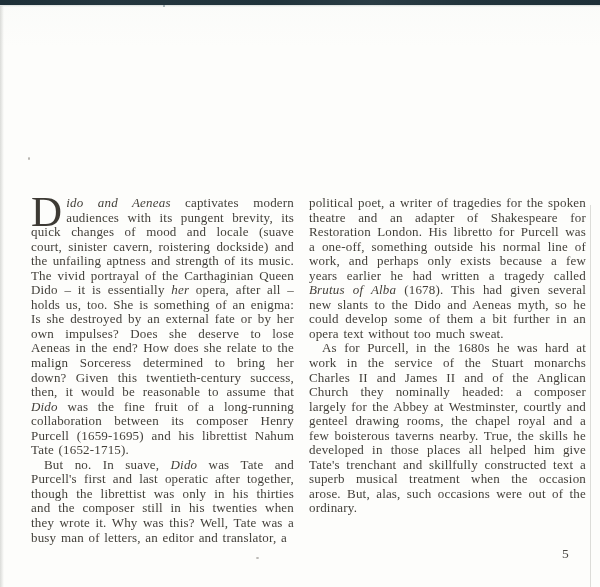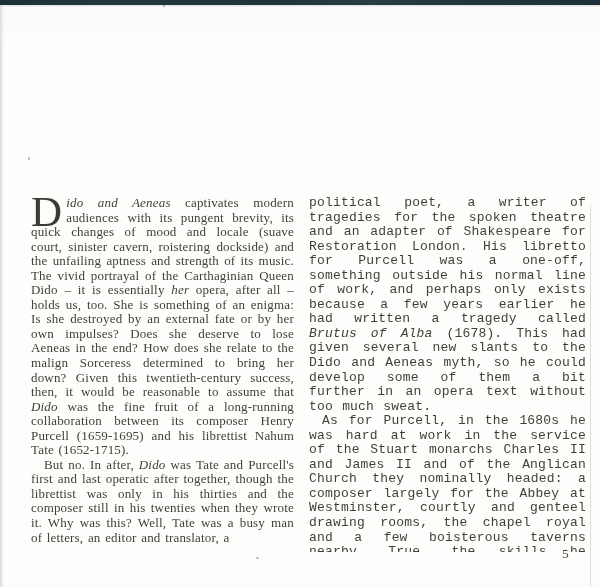--- a/index.html
+++ b/index.html
@@ -58,21 +58,21 @@
     height: 356px;
     overflow: hidden;
     color: #423f39;
     font-size: 13px;
     line-height: 14.55px;
     text-align: justify;
     letter-spacing: 0.18px;
     word-spacing: 1.2px;
   }
   .col-left  { left: 31px;  width: 263px; }
-  .col-right { left: 309px; width: 277px; font-family: Liberation Mono, monospace; }
+  .col-right { left: 309px; width: 277px; }
   .col p {
     margin: 0;
     padding: 0;
   }
   .col p.indent { text-indent: 13px; }
   .drop-cap {
     float: left;
     font-size: 43px;
     line-height: 30px;
     height: 28px;
@@ -97,21 +97,21 @@
   <div class="top-band"></div>
   <div class="top-band-edge"></div>
   <div class="left-edge-shadow"></div>
   <div class="right-scan-line"></div>
   <div class="speck speck-a"></div>
   <div class="speck speck-b"></div>
   <div class="speck speck-c"></div>
 
   <div class="col col-left">
       <p><span class="drop-cap">D</span><i>ido and Aeneas</i><span> captivates modern audiences with its pungent brevity, its quick changes of mood and locale (suave court, sinister cavern, roistering dockside) and the unfailing aptness and strength of its music. The vivid portrayal of the Carthaginian Queen Dido – it is essentially </span><i>her</i><span> opera, after all – holds us, too. She is something of an enigma: Is she destroyed by an external fate or by her own impulses? Does she deserve to lose Aeneas in the end? How does she relate to the malign Sorceress determined to bring her down? Given this twentieth-century success, then, it would be reasonable to assume that </span><i>Dido</i><span> was the fine fruit of a long-running collaboration between its composer Henry Purcell (1659-1695) and his librettist Nahum Tate (1652-1715).</span></p>
-      <p class="indent"><span>But no. In after, </span><i>Dido</i><span> was Tate and Purcell's first and last operatic after together, though the librettist was only in his thirties and the composer still in his twenties when they wrote it. Why was this? Well, Tate was a busy man of letters, an editor and translator, a</span></p>
+      <p class="indent"><span>But no. In suave, </span><i>Dido</i><span> was Tate and Purcell's first and last operatic after together, though the librettist was only in his thirties and the composer still in his twenties when they wrote it. Why was this? Well, Tate was a busy man of letters, an editor and translator, a</span></p>
     </div>
 
   <div class="col col-right">
       <p><span>political poet, a writer of tragedies for the spoken theatre and an adapter of Shakespeare for Restoration London. His libretto for Purcell was a one-off, something outside his normal line of work, and perhaps only exists because a few years earlier he had written a tragedy called </span><i>Brutus of Alba</i><span> (1678). This had given several new slants to the Dido and Aeneas myth, so he could develop some of them a bit further in an opera text without too much sweat.</span></p>
       <p class="indent"><span>As for Purcell, in the 1680s he was hard at work in the service of the Stuart monarchs Charles II and James II and of the Anglican Church they nominally headed: a composer largely for the Abbey at Westminster, courtly and genteel drawing rooms, the chapel royal and a few boisterous taverns nearby. True, the skills he developed in those places all helped him give Tate's trenchant and skillfully constructed text a superb musical treatment when the occasion arose. But, alas, such occasions were out of the ordinary.</span></p>
     </div>
 
   <div class="page-number">5</div>
 </div>
 

